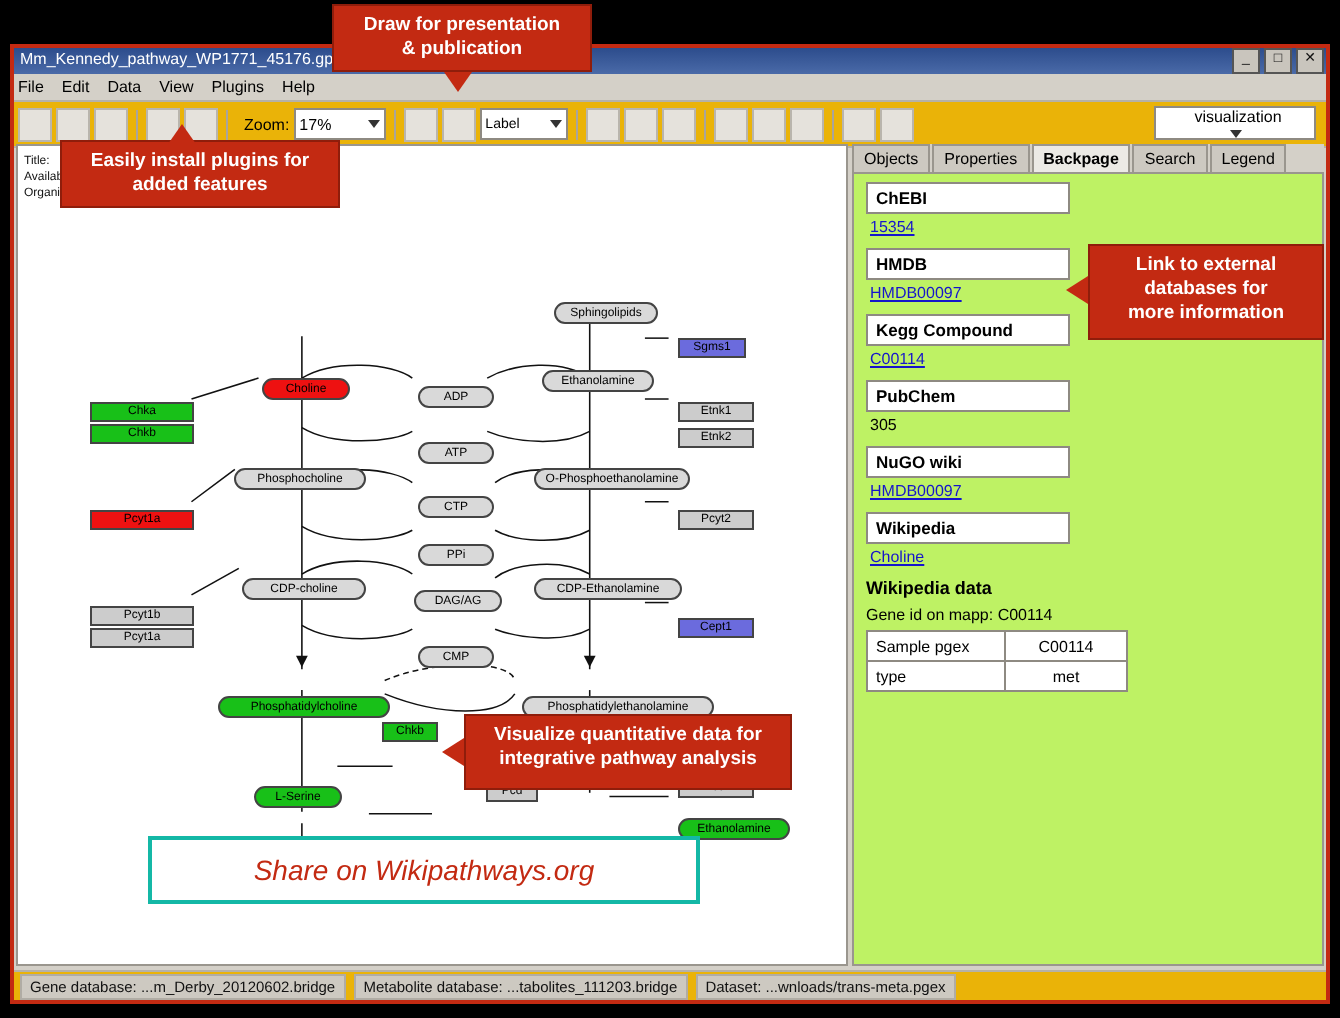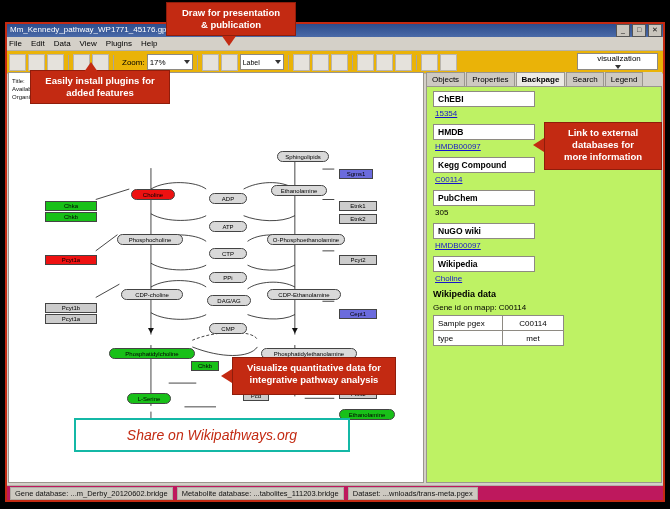--- a/index.html
+++ b/index.html
@@ -28,21 +28,21 @@
   .panelbody{flex:1;background:#bef264;border:1px solid #9a968e;overflow:hidden;position:relative;padding:4px 6px;font-size:8px;}
   .dbbox{background:#fff;border:1px solid #8e8a82;font-weight:bold;font-size:8.5px;padding:2px 4px;width:92px;margin-bottom:2px;}
   .dblink{color:#1515cc;text-decoration:underline;font-size:8px;margin:0 0 6px 2px;}
   .dbplain{font-size:8px;margin:0 0 6px 2px;}
   .exprhead{font-weight:bold;font-size:9px;margin:4px 0 4px 0;}
   .geneid{font-size:8px;margin-bottom:3px;}
   table.expr{border-collapse:collapse;font-size:8px;}
   table.expr td{border:1px solid #8e8a82;background:#fff;padding:1px 4px;height:12px;}
   table.expr td.k{width:60px;}
   table.expr td.v{width:52px;text-align:center;}
-  .statusbar{position:absolute;left:0;right:0;bottom:0;height:15px;background:#be185d;border-top:1px solid #b5b1a8;font-size:7.5px;line-height:15px;padding-left:4px;color:#111;}
+  .statusbar{position:absolute;left:0;right:0;bottom:0;height:15px;background:#eab308;border-top:1px solid #b5b1a8;font-size:7.5px;line-height:15px;padding-left:4px;color:#111;}
   .statusbar .cell{border:1px solid #b0aca4;display:inline-block;padding:0 4px;margin-right:2px;height:11px;line-height:11px;background:#cdc9c1;}
 
   
   .node{position:absolute;border:1px solid #444;font-size:6px;line-height:1;display:flex;align-items:center;justify-content:center;text-align:center;box-sizing:border-box;}
   .met{background:#d9d9d9;border-radius:8px;height:11px;}
   .gene{background:#cccccc;height:10px;}
   .grn{background:#18c018;}
   .red{background:#ee1111;}
   .blu{background:#6b6bdd;}
   svg.edges{position:absolute;left:0;top:0;width:100%;height:100%;}

